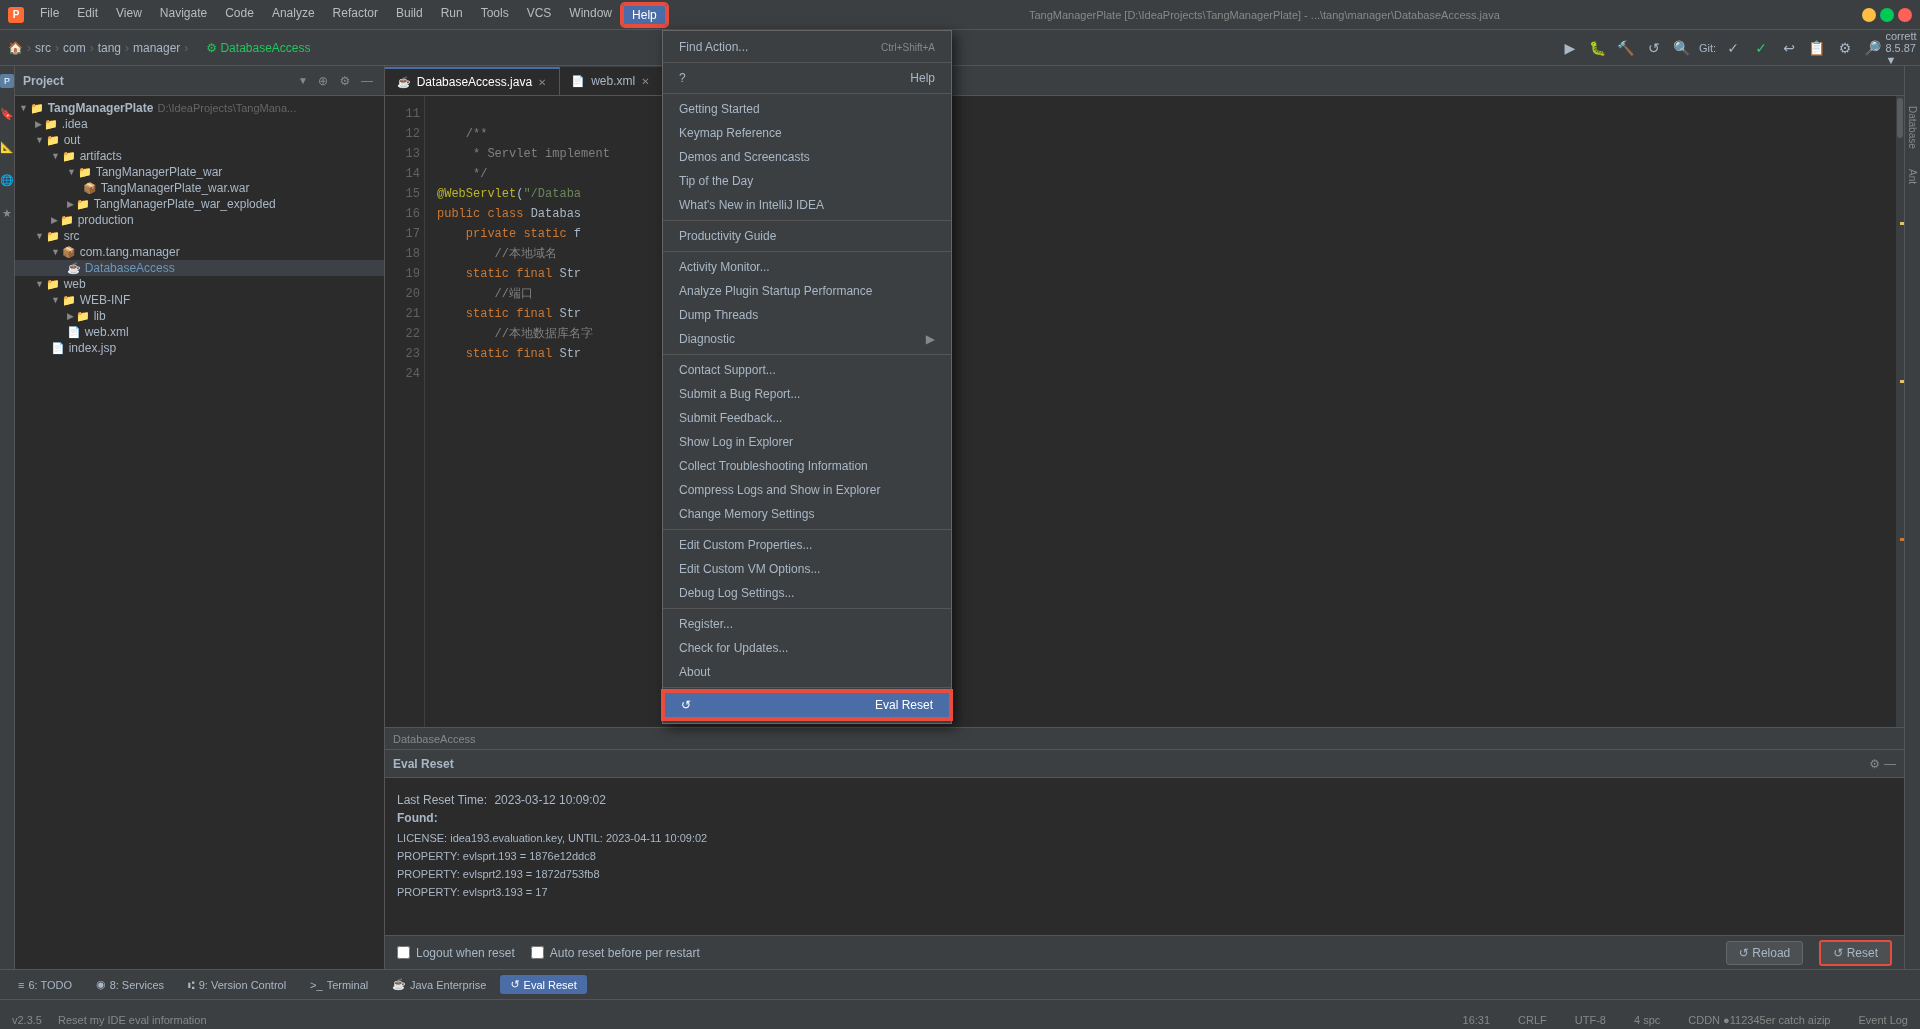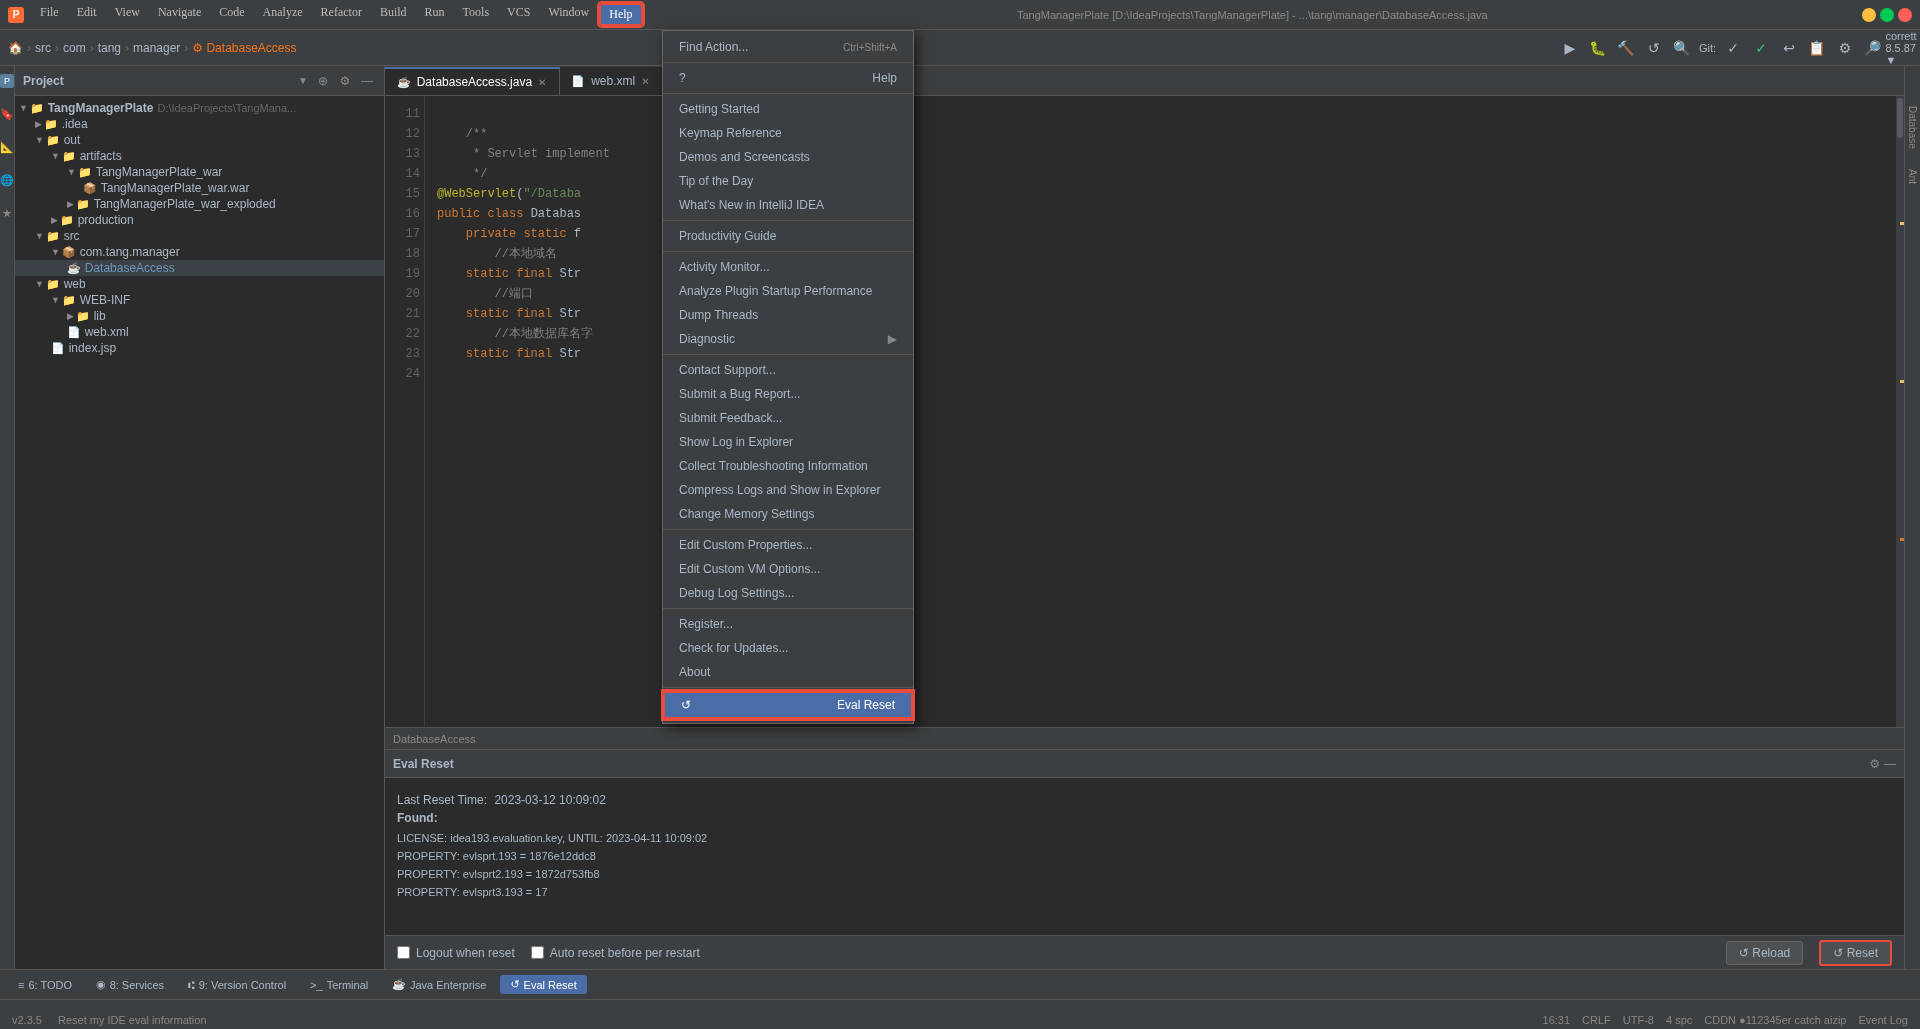--- a/index.html
+++ b/index.html
@@ -36,21 +36,20 @@
     .title-bar-menu {
       display: flex;
       gap: 2px;
     }
     .menu-item {
       padding: 2px 8px;
       cursor: pointer;
       border-radius: 3px;
       font-size: 12px;
       color: #bbbbbb;
-      font-family: Liberation Serif, serif;
     }
     .menu-item.active {
       background: #4a6da7;
       color: white;
       border: 2px solid #e74c3c;
     }
     .title-text {
       flex: 1;
       text-align: center;
       font-size: 11px;
@@ -82,21 +81,21 @@
       display: flex;
       align-items: center;
       gap: 4px;
       font-size: 12px;
     }
     .breadcrumb-item {
       color: #a9b7c6;
       cursor: pointer;
     }
     .breadcrumb-sep { color: #666; }
-    .breadcrumb-item.file { color: #f97316; }
+    .breadcrumb-item.file { color: #22c55e; margin-left: 14px; }
     .toolbar-spacer { flex: 1; }
     .toolbar-right {
       display: flex; align-items: center; gap: 6px;
     }
     .toolbar-btn {
       width: 22px; height: 22px;
       border-radius: 3px;
       cursor: pointer;
       display: flex; align-items: center; justify-content: center;
       color: #a9b7c6;
@@ -367,21 +366,21 @@
       padding: 0 12px;
       font-size: 11px;
       color: #888;
       border-top: 1px solid #555;
       gap: 16px;
     }
     .status-item { color: #888; }
     .status-right {
       margin-left: auto;
       display: flex;
-      gap: 12px;
+      gap: 28px;
     }
 
     
     .bottom-toolbar {
       height: 30px;
       background: #3c3f41;
       border-top: 1px solid #555;
       display: flex;
       align-items: center;
       padding: 0 8px;
@@ -400,21 +399,21 @@
     .bottom-tab.active {
       background: #4a6da7;
       color: white;
     }
 
     
     .help-menu {
       position: absolute;
       top: 30px;
       left: 662px;
-      width: 252px;
+      width: 290px;
       background: #3c3f41;
       border: 1px solid #666;
       box-shadow: 4px 4px 12px rgba(0,0,0,0.6);
       z-index: 1000;
       padding: 4px 0;
     }
     .menu-separator {
       height: 1px;
       background: #555;
       margin: 3px 0;

